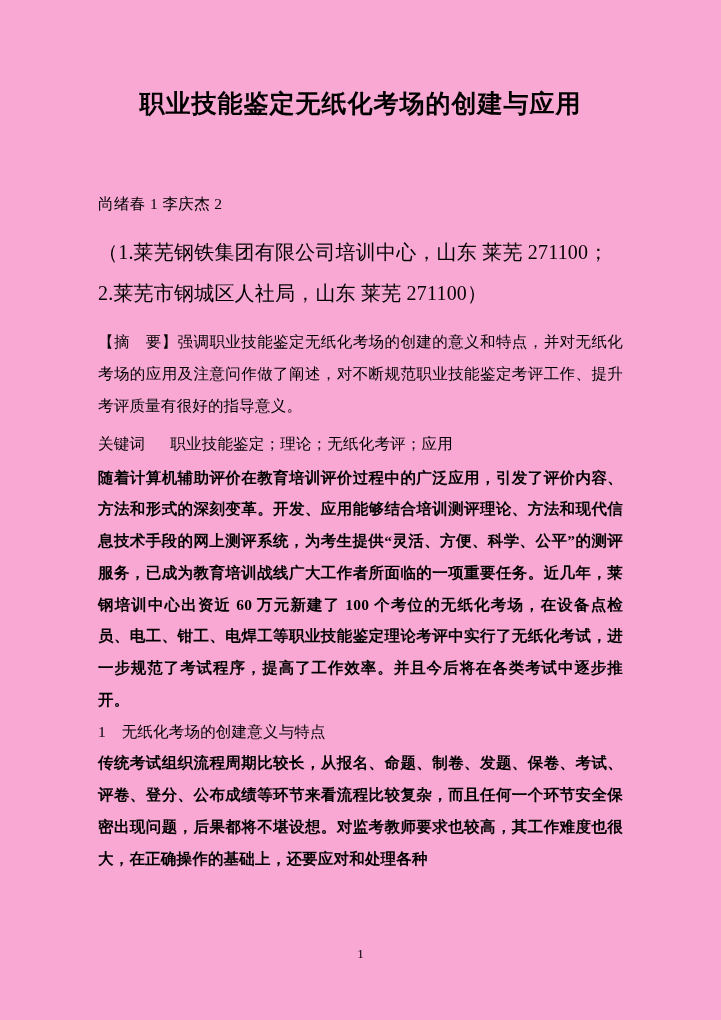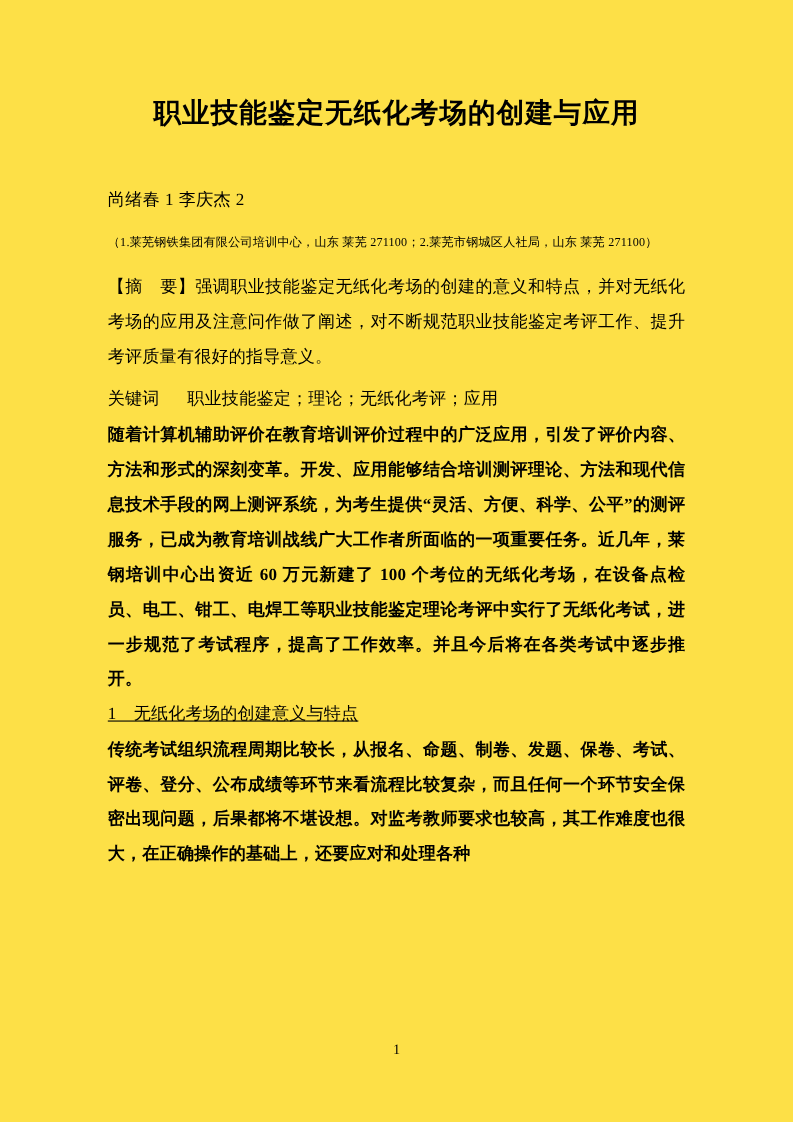--- a/index.html
+++ b/index.html
@@ -13,41 +13,41 @@
     font-family: "Liberation Serif", serif;
     color: #000000;
     -webkit-font-smoothing: antialiased;
   }
   .page {
     position: relative;
     width: 721px;
     height: 1020px;
     box-sizing: border-box;
     padding: 78px 98px 40px 98px;
-    background: #fde047;
+    background: #f9a8d4;
     overflow: hidden;
   }
   .doc-title {
     font-size: 25px;
     font-weight: bold;
     text-align: center;
     letter-spacing: 1px;
     margin: 8px 0 0 0;
     line-height: 1.4;
     font-family: "Liberation Serif", serif;
   }
   .authors {
-    margin-top: 46px;
+    margin-top: 68px;
     font-size: 15.5px;
     line-height: 1.9;
     letter-spacing: 0.4px;
   }
   .affil {
     margin-top: 14px;
-    font-size: 11px;
+    font-size: 20px;
     line-height: 2.05;
     letter-spacing: 0.2px;
   }
   .abstract {
     margin-top: 12px;
     font-size: 15.5px;
     line-height: 2.05;
     letter-spacing: 0.2px;
     text-align: justify;
   }
@@ -64,21 +64,20 @@
     letter-spacing: 0.2px;
     text-align: justify;
     margin: 0;
     font-weight: bold;
   }
   .section-head {
     font-size: 15.5px;
     line-height: 2.05;
     letter-spacing: 0.2px;
     margin: 0;
-    text-decoration: underline;
   }
   .page-number {
     position: absolute;
     left: 0;
     right: 0;
     bottom: 58px;
     text-align: center;
     font-size: 13px;
     font-family: "Liberation Serif", serif;
   }

